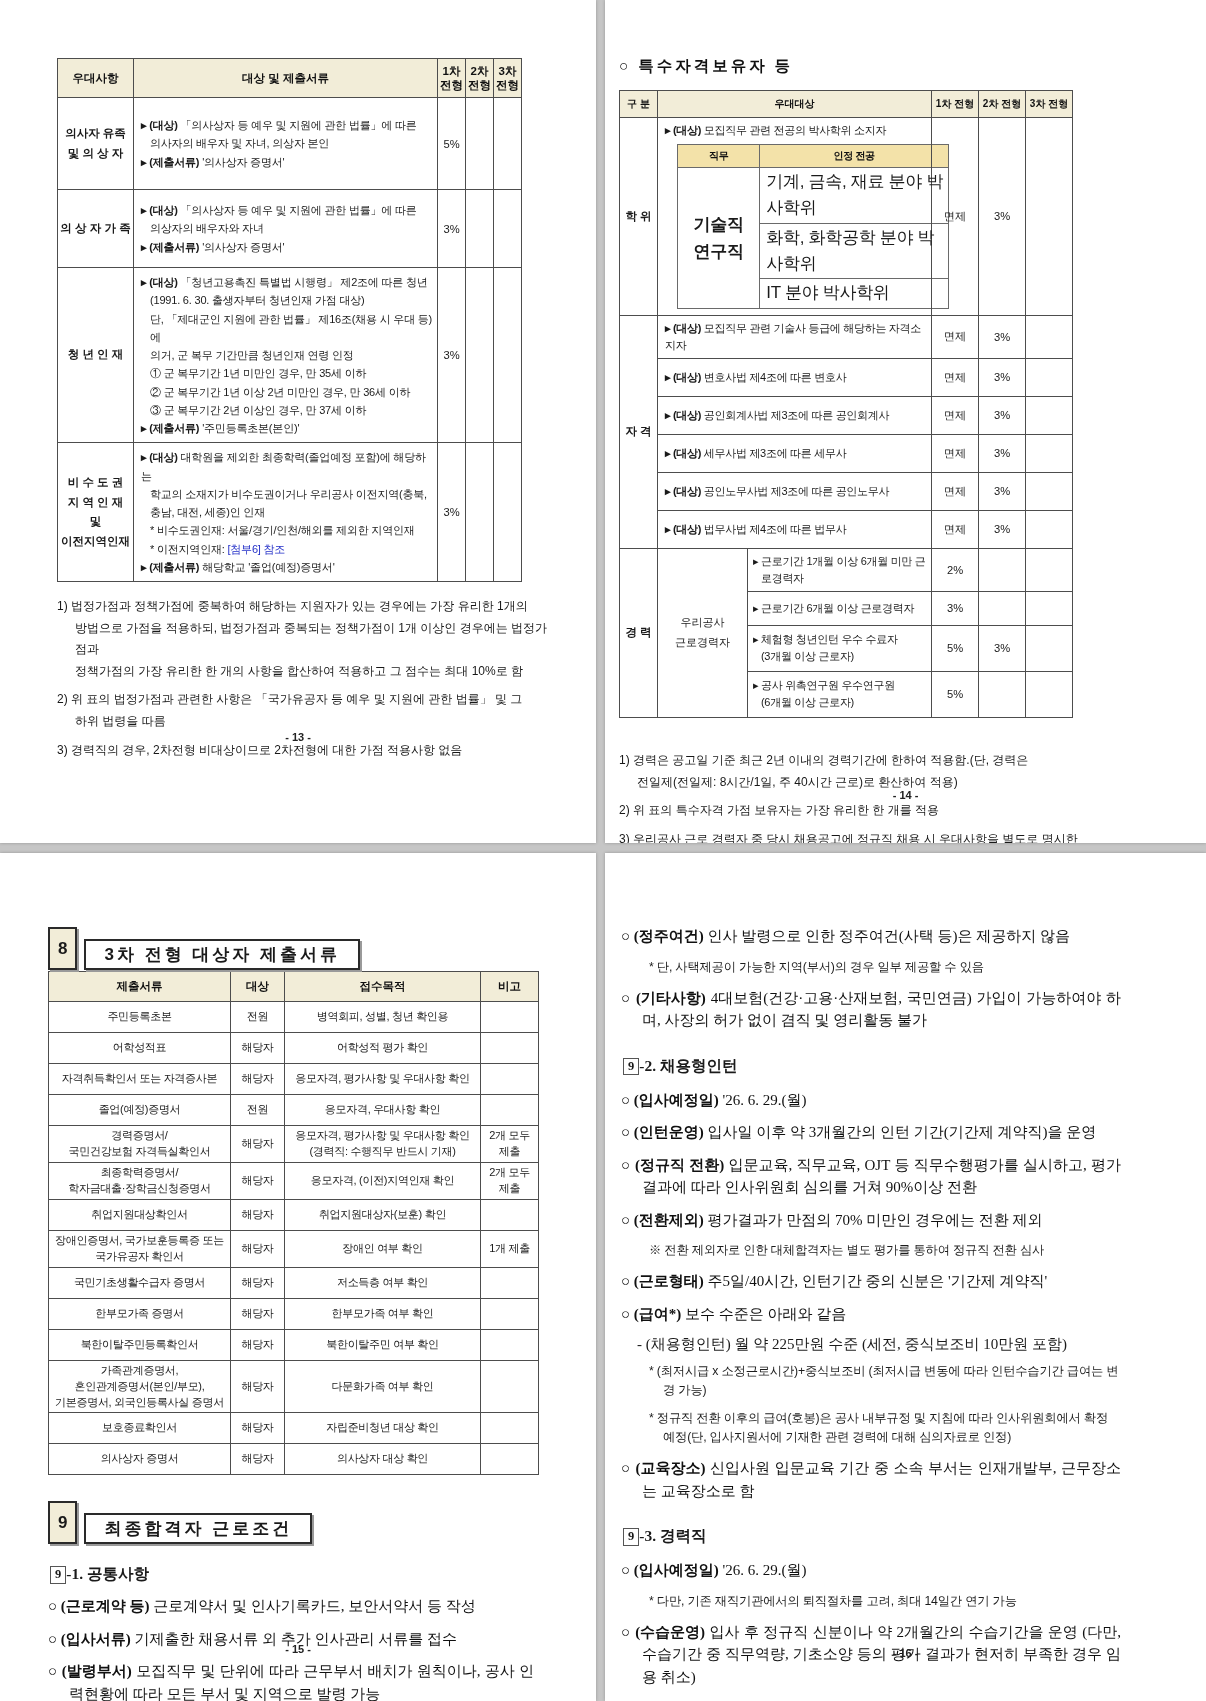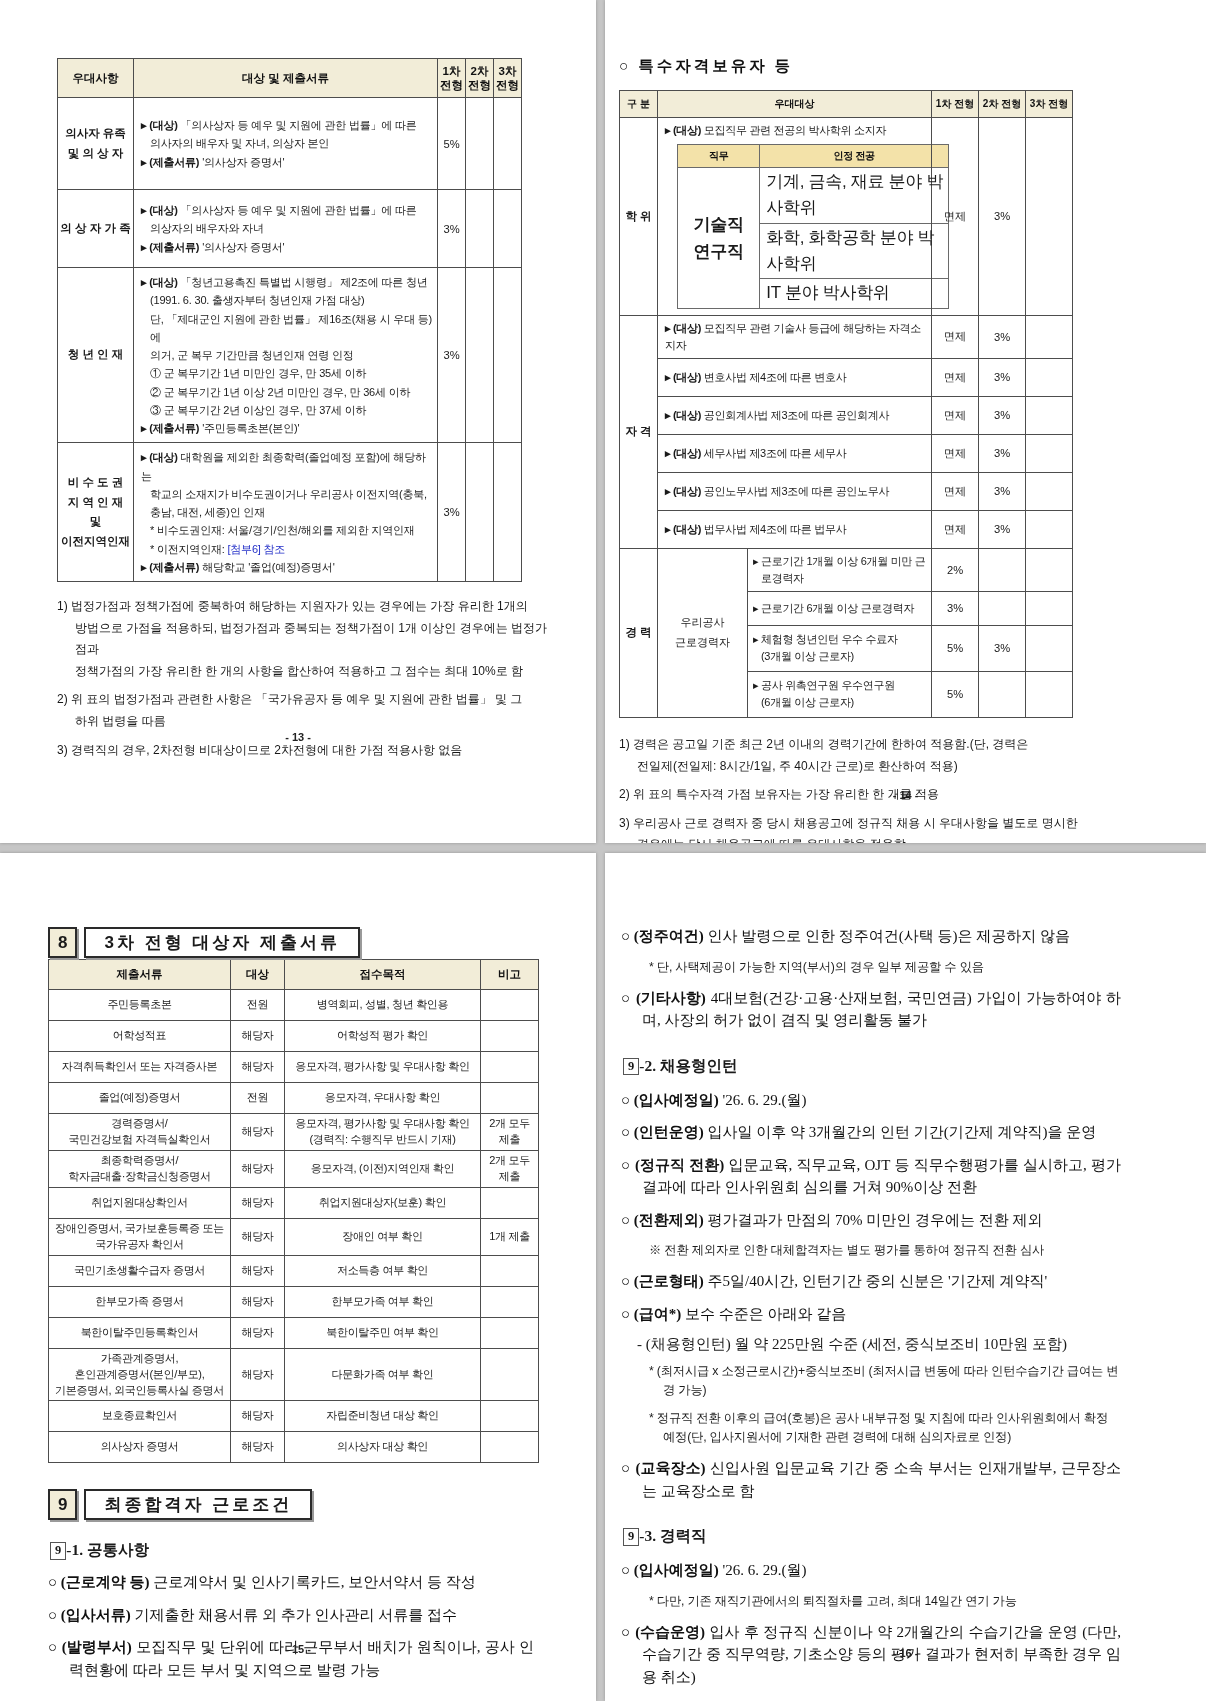--- a/index.html
+++ b/index.html
@@ -56,21 +56,21 @@
   .inner thead th{background:#f3e2a9;height:20px;}
   .inner td{height:20px;padding-left:6px;}
   .inner .job{font-weight:bold;text-align:center;white-space:pre-line;line-height:1.6;background:#fff;}
   .inner col.ci1{width:82px;} .inner col.ci2{width:188px;}
 
   
   .sech{display:flex;align-items:stretch;gap:7px;}
   .secnum{display:flex;align-items:center;border:2px solid #2a2a2a;background:#f2edd8;
           font-weight:bold;font-size:17px;padding:1px 8px;box-shadow:2px 2px 0 #9a9a9a;}
   .sectitle{display:flex;align-items:center;border:2px solid #2a2a2a;background:#fff;
-          font-weight:bold;font-size:17px;padding:2px 18px;letter-spacing:3px;box-shadow:2px 2px 0 #9a9a9a;}
+          font-weight:bold;font-size:17px;padding:2px 18px;letter-spacing:3px;box-shadow:2px 2px 0 #9a9a9a;margin-top:12px;}
 
   
   .p15c{padding:74px 0 0 48px;}
   .t15{width:490px;margin-top:1px;}
   .t15 col.d1{width:182px;} .t15 col.d2{width:54px;} .t15 col.d3{width:196px;} .t15 col.d4{width:58px;}
   .t15 thead th{height:27px;font-size:11.5px;}
   .t15 td{height:26px;text-align:center;font-size:11px;white-space:pre-line;line-height:1.45;letter-spacing:-0.3px;padding:2px 1px;}
   .sec9{margin-top:26px;}
   .subsec{margin:20px 0 4px 2px;font-family:"Liberation Serif",serif;font-weight:bold;font-size:15.5px;}
   .nbx{display:inline-block;border:1px solid #555;padding:0 4px;font-size:12.5px;font-weight:bold;line-height:1.25;vertical-align:1px;}
@@ -317,21 +317,21 @@
           </tr>
           <tr style="height:46px">
             <td class="cnt pre">▸ 공사 위촉연구원 우수연구원
 (6개월 이상 근로자)</td>
             <td class="pct">5%</td>
             <td class="pct"></td>
             <td class="pct"></td>
           </tr>
         </tbody>
       </table>
-      <div class="fnotes" style="margin-top:16px;width:478px">
+      <div class="fnotes" style="margin-top:32px;width:478px">
           <div class="ln fn"><span>1) 경력은 공고일 기준 최근 2년 이내의 경력기간에 한하여 적용함.(단, 경력은
 전일제(전일제: 8시간/1일, 주 40시간 근로)로 환산하여 적용)</span></div>
           <div class="ln fn"><span>2) 위 표의 특수자격 가점 보유자는 가장 유리한 한 개를 적용</span></div>
           <div class="ln fn"><span>3) 우리공사 근로 경력자 중 당시 채용공고에 정규직 채용 시 우대사항을 별도로 명시한
 경우에는 당시 채용공고에 따른 우대사항을 적용함</span></div>
           <div class="ln fn"><span>4) 우대대상 기술사자격은 </span><span class="lnk">[첨부4] 참조</span></div>
         </div>
     </div>
     <div class="pgno" style="bottom:42px">- 14 -</div>
   </div>

